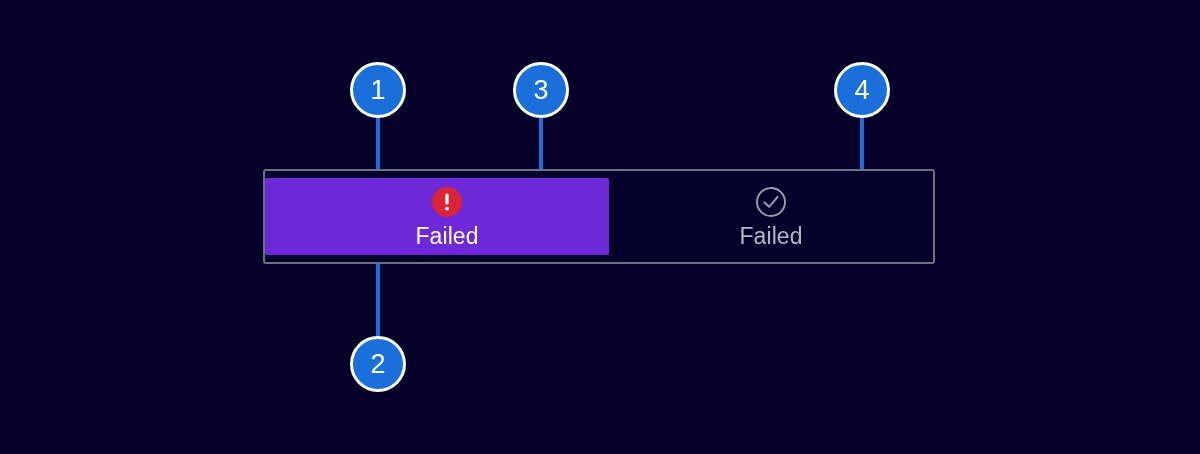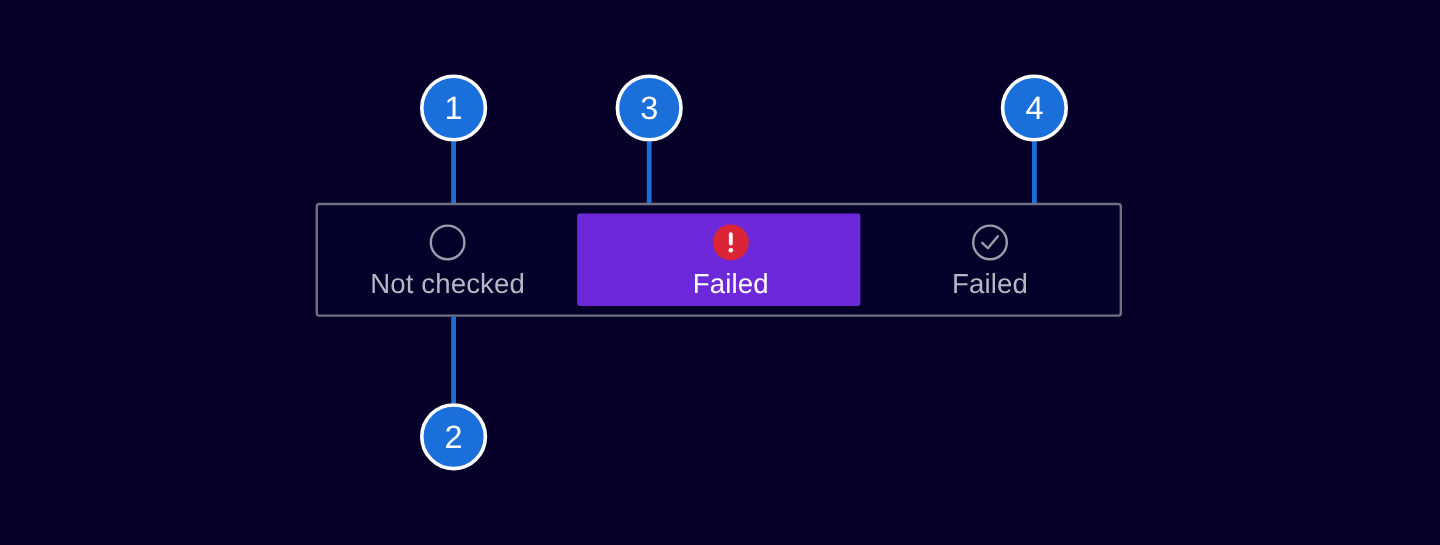--- a/index.html
+++ b/index.html
@@ -94,28 +94,20 @@
 
 <div id="stage">
 
   <div class="callout-line" style="left:376px; top:118px; height:84px;"></div>
   <div class="callout-line" style="left:376px; top:264px; height:72px;"></div>
   <div class="callout-line" style="left:539px; top:118px; height:90px;"></div>
   <div class="callout-line" style="left:860px; top:118px; height:88px;"></div>
 
   <div class="segmented-control">
 
-    <div class="segment">
-      <span class="seg-icon">
-        <svg width="34" height="34" viewBox="0 0 34 34" aria-hidden="true">
-          <circle cx="17" cy="17" r="14" fill="none" stroke="#9B9CAB" stroke-width="2"></circle>
-        </svg>
-      </span>
-      <span class="seg-label">Not checked</span>
-    </div>
 
     <div class="segment selected">
       <span class="seg-icon">
         <svg width="34" height="34" viewBox="0 0 34 34" aria-hidden="true">
           <circle cx="17" cy="17" r="15" fill="#DC2437"></circle>
           <rect x="15.4" y="8.5" width="3.2" height="11" rx="1.6" fill="#FFFFFF"></rect>
           <circle cx="17" cy="23.6" r="1.9" fill="#FFFFFF"></circle>
         </svg>
       </span>
       <span class="seg-label">Failed</span>

